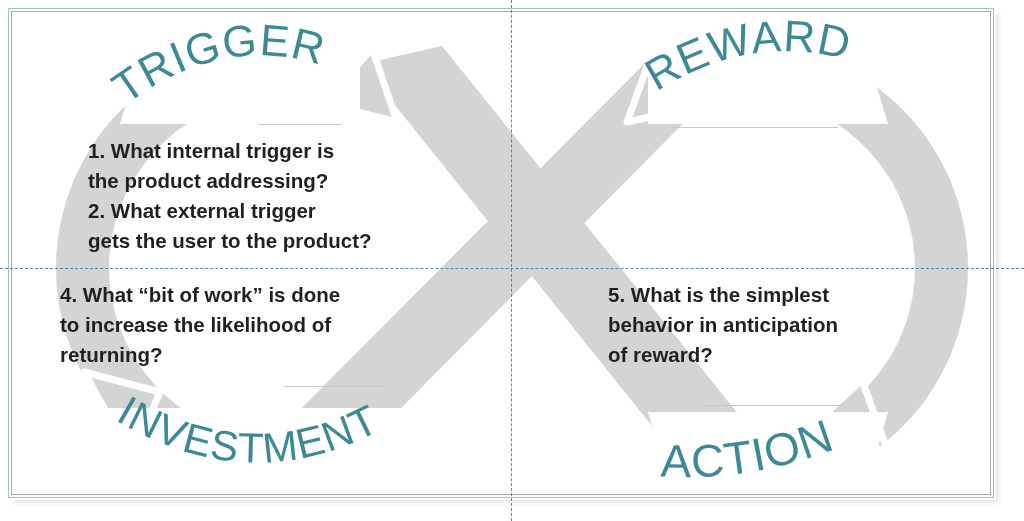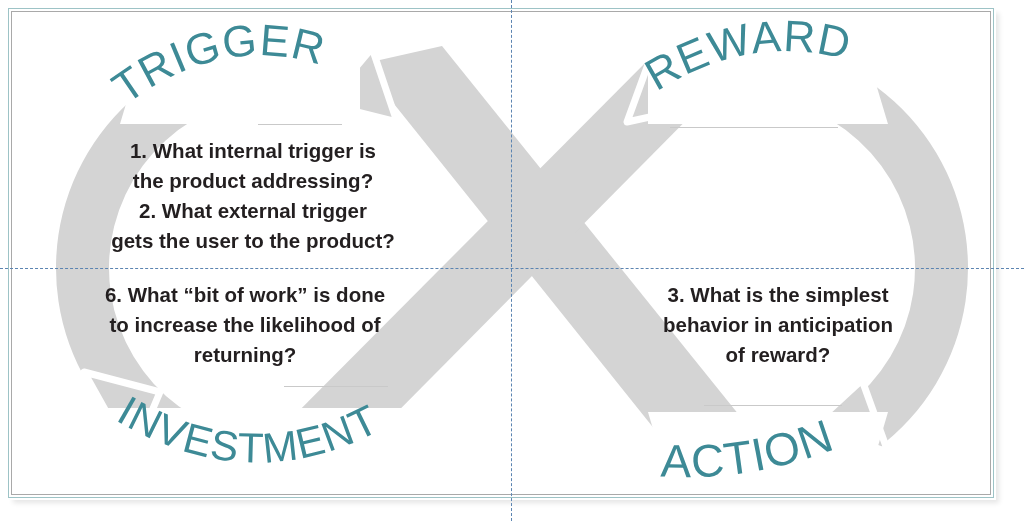--- a/index.html
+++ b/index.html
@@ -104,21 +104,21 @@
   
   .rule {
     position: absolute;
     height: 0;
     border-top: 1px solid #c9c9c9;
   }
 
   
   .qblock {
     position: absolute;
-    text-align: center;
+    text-align: left;
     color: #231f20;
     font-family: "Liberation Sans", sans-serif;
     font-size: 20.5px;
     font-weight: 700;
     line-height: 1.47;
     white-space: pre-line;
   }
   #q-trigger    { left: 88px;  top: 136px; width: 330px; }
   #q-reward     { left: 634px; top: 158px; width: 310px; }
   #q-investment { left: 60px;  top: 280px; width: 370px; }
@@ -229,24 +229,24 @@
   <div class="rule" style="left:670px; top:127px; width:168px;"></div>
   <div class="rule" style="left:284px; top:386px; width:104px;"></div>
   <div class="rule" style="left:704px; top:405px; width:138px;"></div>
 
   <div class="qblock" id="q-trigger">1. What internal trigger is
 the product addressing?
 2. What external trigger
 gets the user to the product?</div>
 
 
-  <div class="qblock" id="q-investment">6. What “bit of work” is done
+  <div class="qblock" id="q-investment">4. What “bit of work” is done
 to increase the likelihood of
 returning?</div>
 
-  <div class="qblock" id="q-action">3. What is the simplest
+  <div class="qblock" id="q-action">5. What is the simplest
 behavior in anticipation
 of reward?</div>
 
   <div class="guide guide-v"></div>
   <div class="guide guide-h"></div>
 
 </div>
 
 </body></html>

